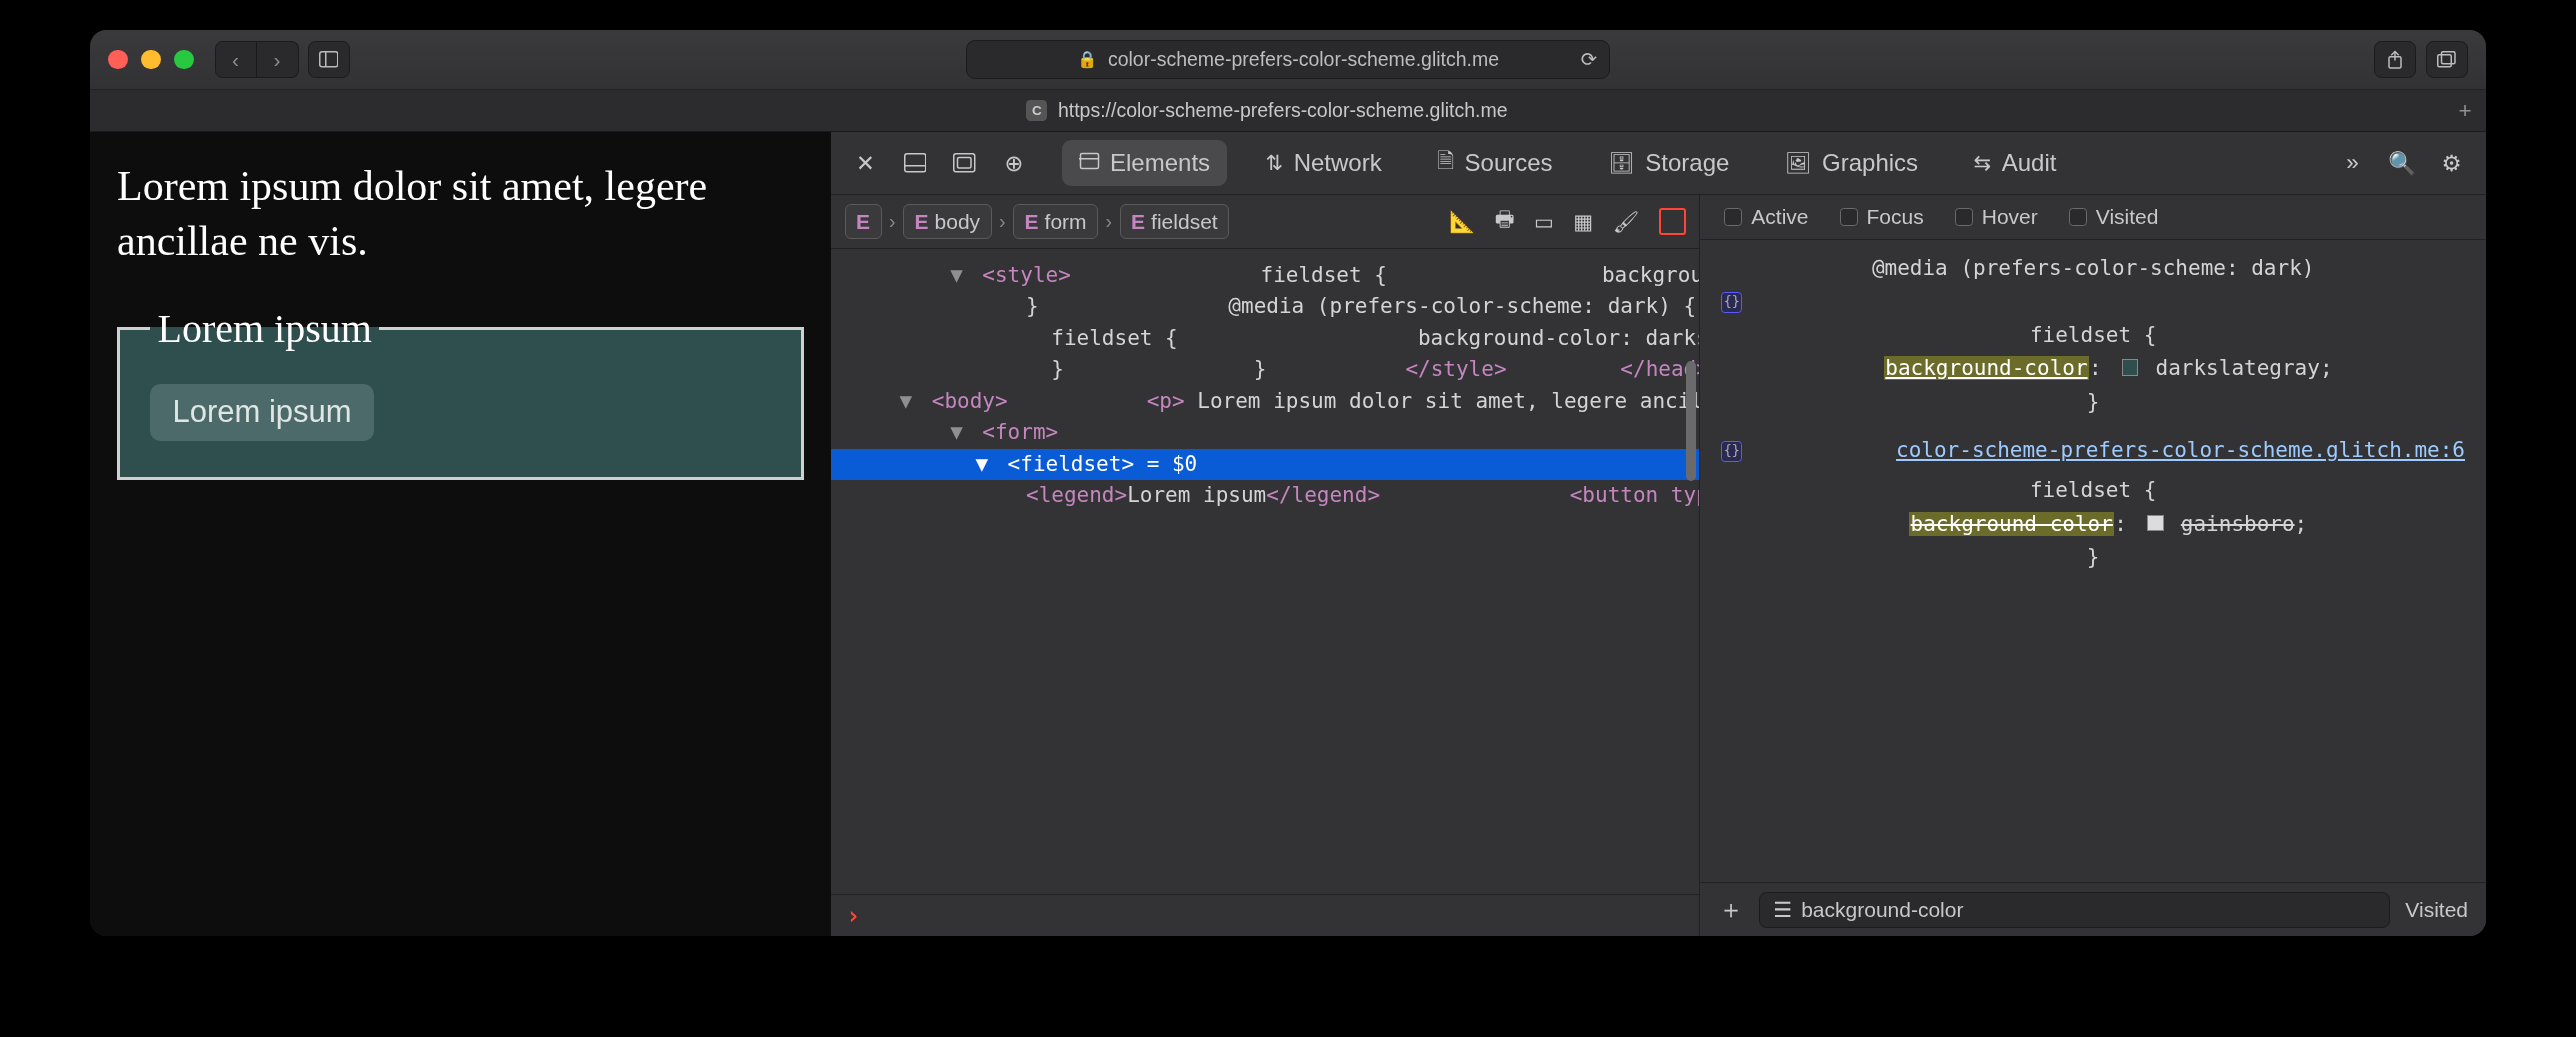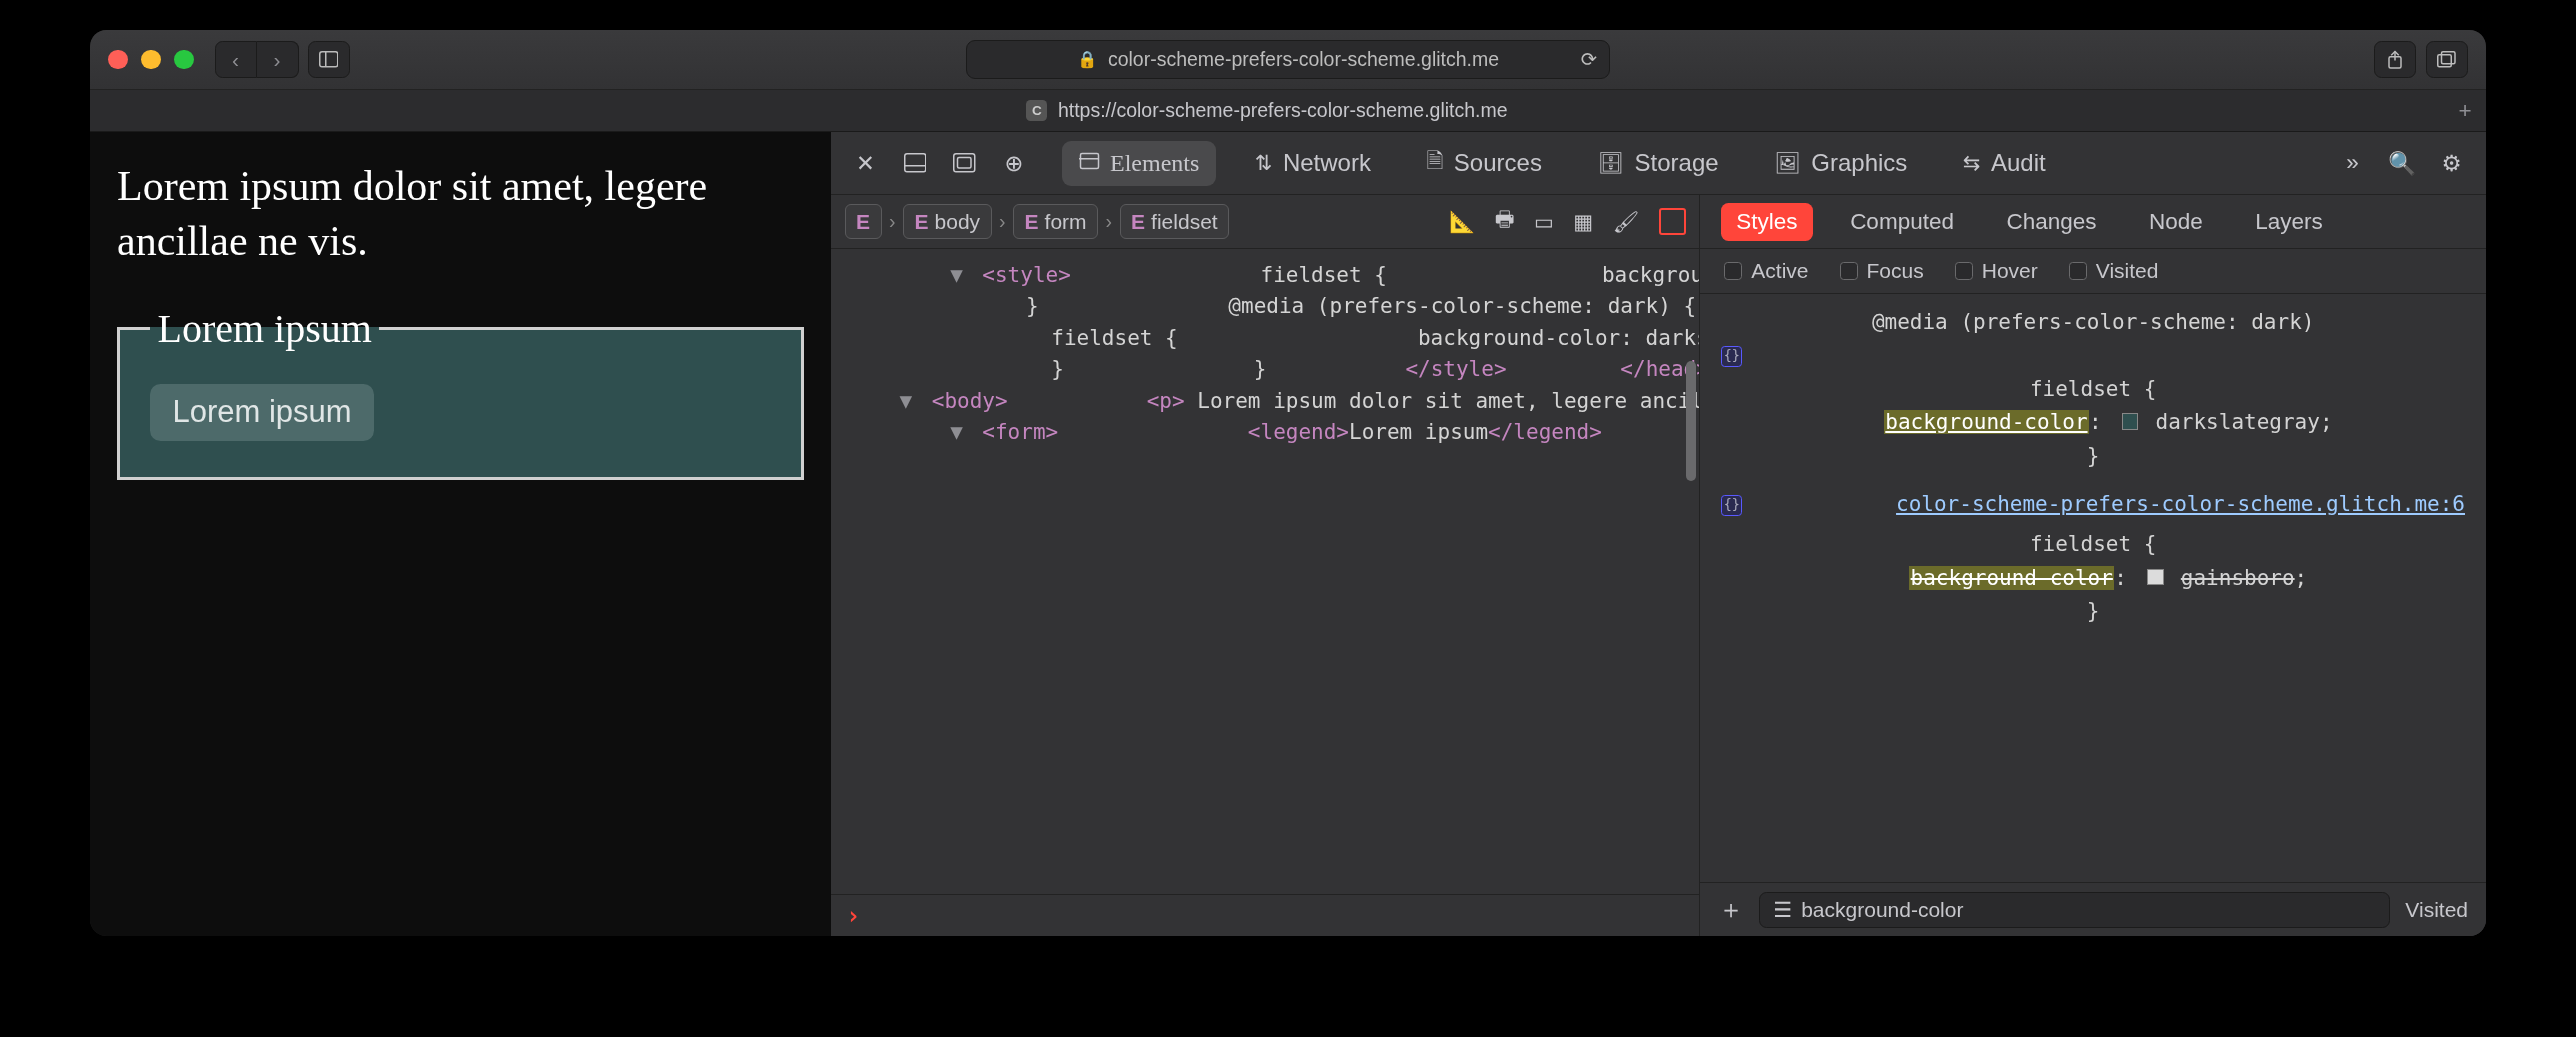--- a/index.html
+++ b/index.html
@@ -93,21 +93,21 @@
   .dt-top{
     height:63px;display:flex;align-items:center;padding:0 18px;gap:16.5px;
     border-bottom:0.7px solid #222;color:#c7c7cc;
   }
   .dt-ibtn{width:33px;height:33px;display:flex;align-items:center;justify-content:center;color:#c7c7cc;font-size:22.5px;}
   .dt-tabs{display:flex;gap:22.5px;align-items:center;margin-left:15px;}
   .dt-tab{
     display:flex;align-items:center;gap:10.5px;padding:9px 16.5px;border-radius:9px;
     color:#c7c7cc;font-size:24px;
   }
-  .dt-tab.active{background:#4a4a4c;font-family:Liberation Serif, serif;}
+  .dt-tab.active{background:#4a4a4c;}
   .dt-tab .ico{font-size:21px;}
   .dt-top-right{margin-left:auto;display:flex;gap:16.5px;align-items:center;}
   .dt-body{flex:1;display:flex;min-height:0;}
   
   .elements{flex:1.05;display:flex;flex-direction:column;min-width:0;border-right:1.5px solid #222;}
   .el-breadcrumb{
     height:54px;display:flex;align-items:center;padding:0 13.5px;gap:7.5px;
     border-bottom:0.7px solid #222;color:#c7c7cc;font-size:21px;
   }
   .bc-item{
@@ -329,35 +329,29 @@
 <span class="line">              <span>@media (prefers-color-scheme: dark) {</span></span>
 <span class="line">              <span>  fieldset {</span></span>
 <span class="line">              <span>    background-color: darkslategray;</span></span>
 <span class="line">              <span>  }</span></span>
 <span class="line">              <span>}</span></span>
 <span class="line">          <span class="tag">&lt;/style&gt;</span></span>
 <span class="line">        <span class="tag">&lt;/head&gt;</span></span>
 <span class="line">    <span class="arrow">▼</span> <span class="tag">&lt;body&gt;</span></span>
 <span class="line">          <span class="tag">&lt;p&gt;</span><span class="txt"> Lorem ipsum dolor sit amet, legere ancillae ne vis. </span></span>
 <span class="line">        <span class="arrow">▼</span> <span class="tag">&lt;form&gt;</span></span>
+<span class="line selected">          <span class="arrow" style="color:#fff">▼</span> <span class="tag">&lt;fieldset&gt;</span><span> = $0</span></span>
 <span class="line">              <span class="tag">&lt;legend&gt;</span><span class="txt">Lorem ipsum</span><span class="tag">&lt;/legend&gt;</span></span>
 <span class="line">              <span class="tag">&lt;button type=</span></span>
           </div>
 
           <div class="console-prompt">›</div>
         </div>
 
         <div class="styles">
-          <div class="styles-tabs">
-            <span class="styles-tab active">Styles</span>
-            <span class="styles-tab">Computed</span>
-            <span class="styles-tab">Changes</span>
-            <span class="styles-tab">Node</span>
-            <span class="styles-tab">Layers</span>
-          </div>
           <div class="pseudo">
             <label>
                 <span class="cb"></span>
                 <span>Active</span>
               </label>
             <label>
                 <span class="cb"></span>
                 <span>Focus</span>
               </label>
             <label>

